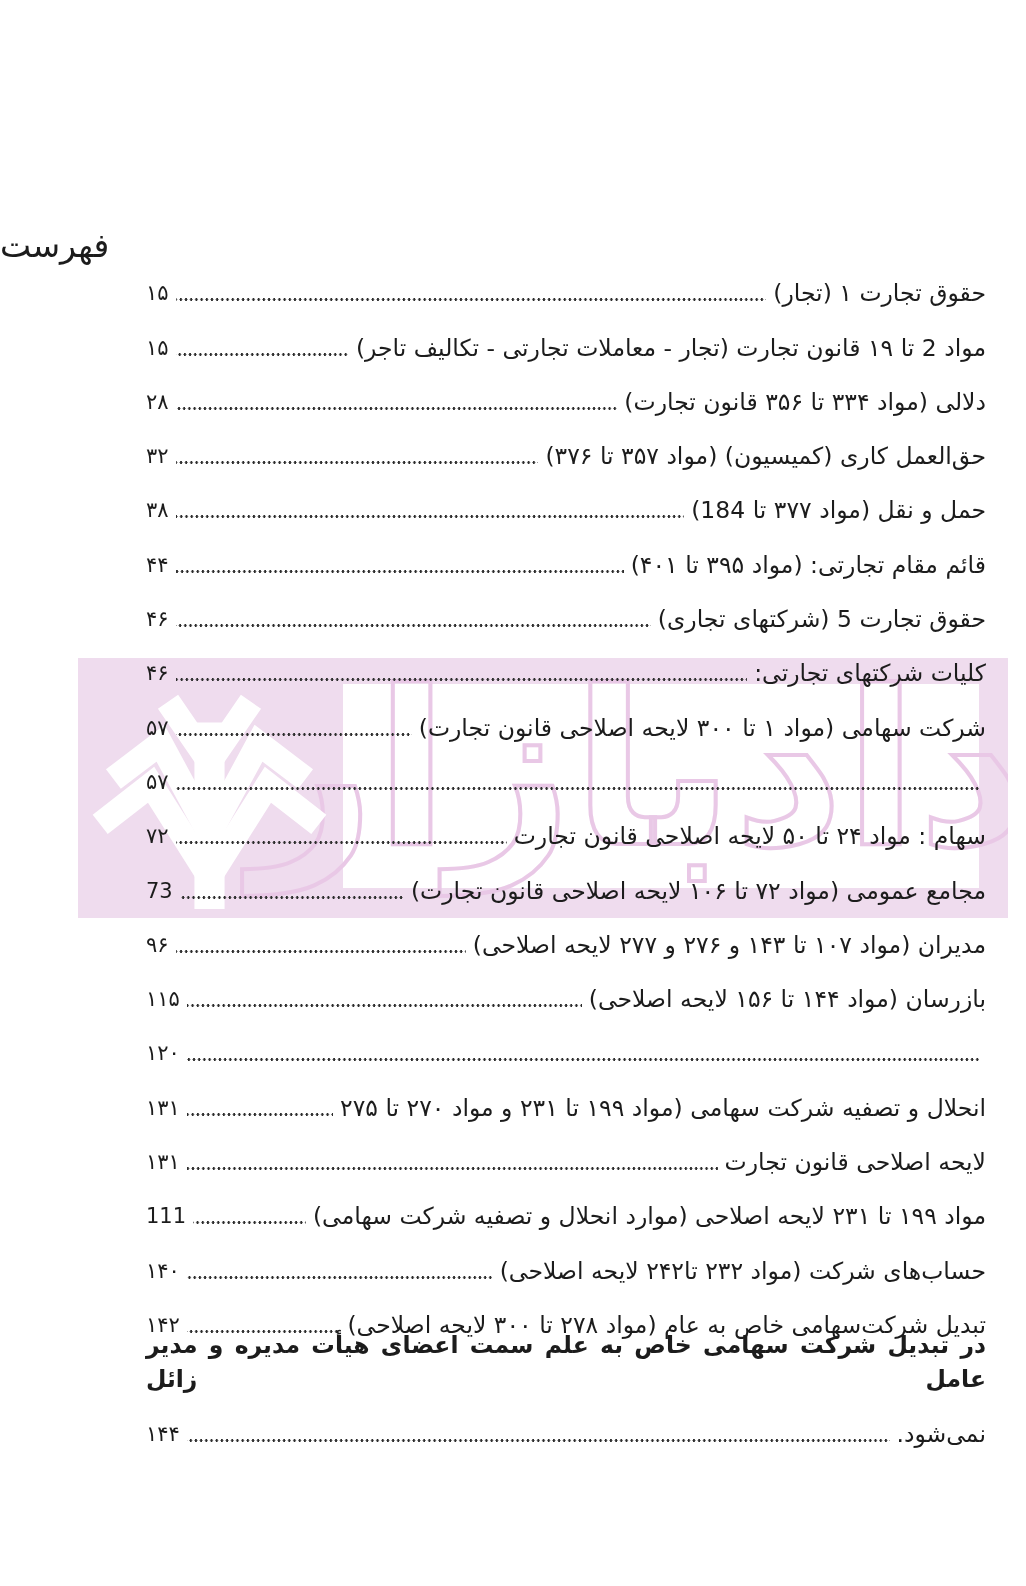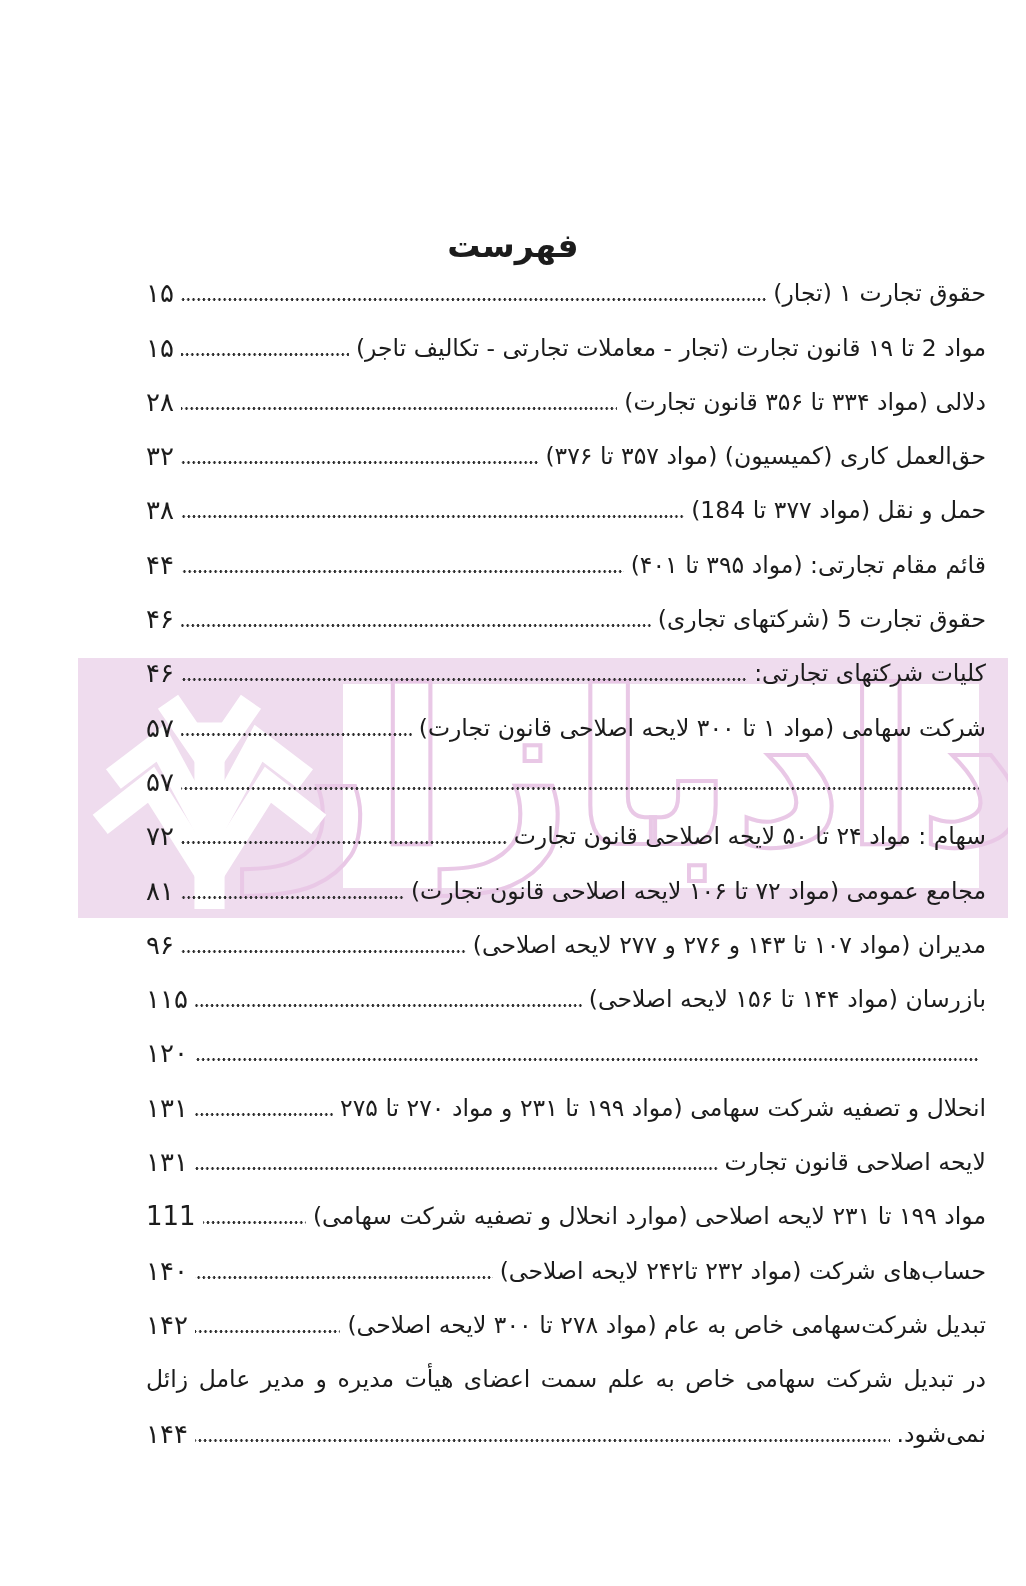--- a/index.html
+++ b/index.html
@@ -44,23 +44,23 @@
     white-space:nowrap;
   }
   .wm-logo{
     position:absolute;
     left:14px;top:8px;
   }
   
   .doc-title{
     position:absolute;
     top:226px;left:0;right:0;
-    text-align:center;
+    text-align:left;
     font-size:33px;
-    font-weight:bold;
+    font-weight:normal;
     direction:rtl;
     z-index:2;
   }
   
   .toc{
     position:absolute;
     top:256px;
     left:146px;
     width:840px;
     direction:rtl;
@@ -76,36 +76,37 @@
   }
   .toc-title{
     white-space:nowrap;
     flex:0 0 auto;
   }
   .toc-row.justify .toc-title{
     flex:1 1 auto;
     white-space:normal;
     text-align:justify;
     text-align-last:justify;
+    font-weight:bold;
   }
   .leader{
     flex:1 1 auto;
     height:5px;
     margin:0 7px;
     align-self:flex-end;
     margin-bottom:8px;
     background-image:radial-gradient(circle,#2d2d2d 1.15px,transparent 1.5px);
     background-size:5.2px 5px;
     background-position:center;
     background-repeat:repeat-x;
   }
   .toc-page{
     flex:0 0 auto;
     white-space:nowrap;
-    font-size:26px;
+    font-size:21px;
   }
 </style>
 </head>
 <body>
 
 <div class="page">
 
   <div class="watermark">
     <div class="wm-whitebox"></div>
     <div class="wm-text">دادبازار</div>
@@ -174,21 +175,21 @@
         <span class="toc-page">۵۷</span>
       </div>
       <div class="toc-row">
         <span class="toc-title">سهام : مواد ۲۴ تا ۵۰ لایحه اصلاحی قانون تجارت</span>
         <span class="leader"></span>
         <span class="toc-page">۷۲</span>
       </div>
       <div class="toc-row">
         <span class="toc-title">مجامع عمومی (مواد ۷۲ تا ۱۰۶ لایحه اصلاحی قانون تجارت)</span>
         <span class="leader"></span>
-        <span class="toc-page">۸۱</span>
+        <span class="toc-page">73</span>
       </div>
       <div class="toc-row">
         <span class="toc-title">مدیران (مواد ۱۰۷ تا ۱۴۳ و ۲۷۶ و ۲۷۷ لایحه اصلاحی)</span>
         <span class="leader"></span>
         <span class="toc-page">۹۶</span>
       </div>
       <div class="toc-row">
         <span class="toc-title">بازرسان (مواد ۱۴۴ تا ۱۵۶ لایحه اصلاحی)</span>
         <span class="leader"></span>
         <span class="toc-page">۱۱۵</span>

